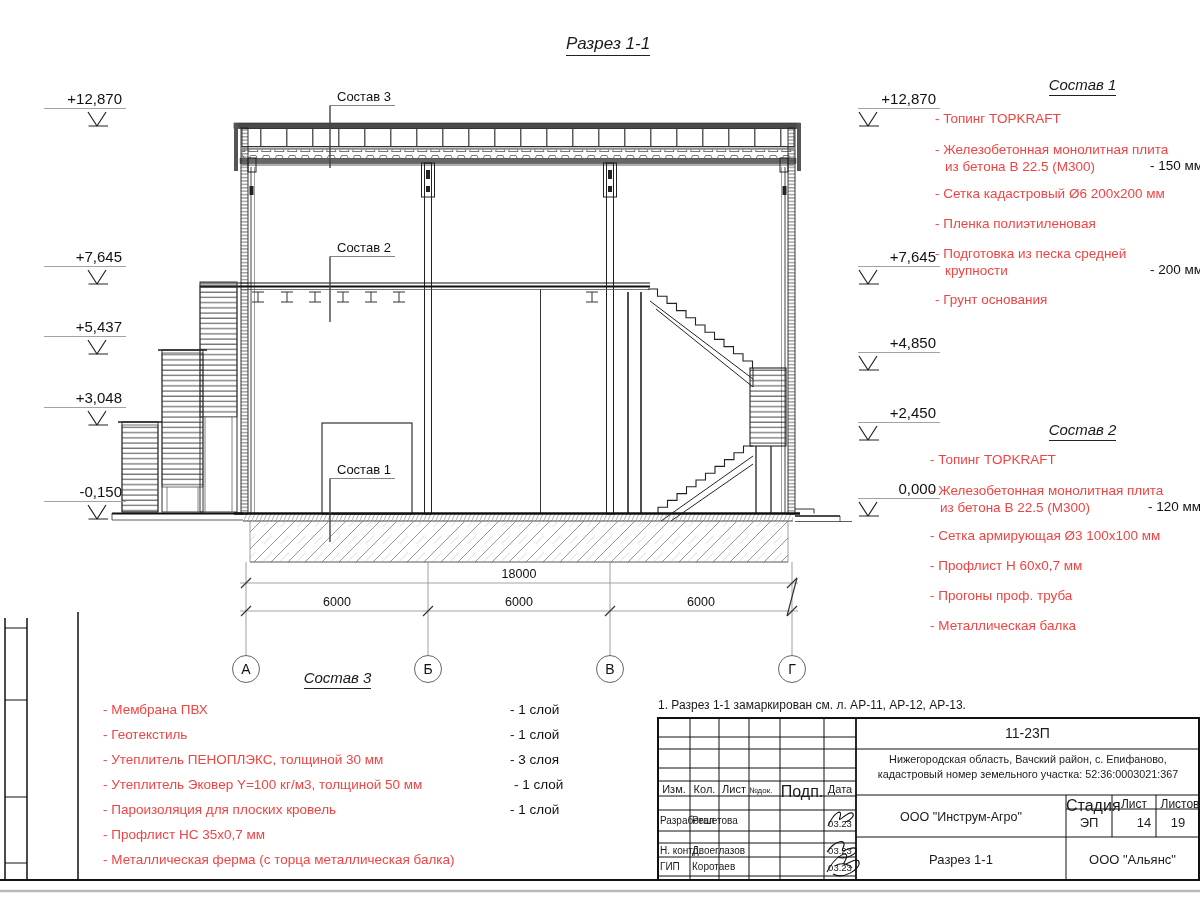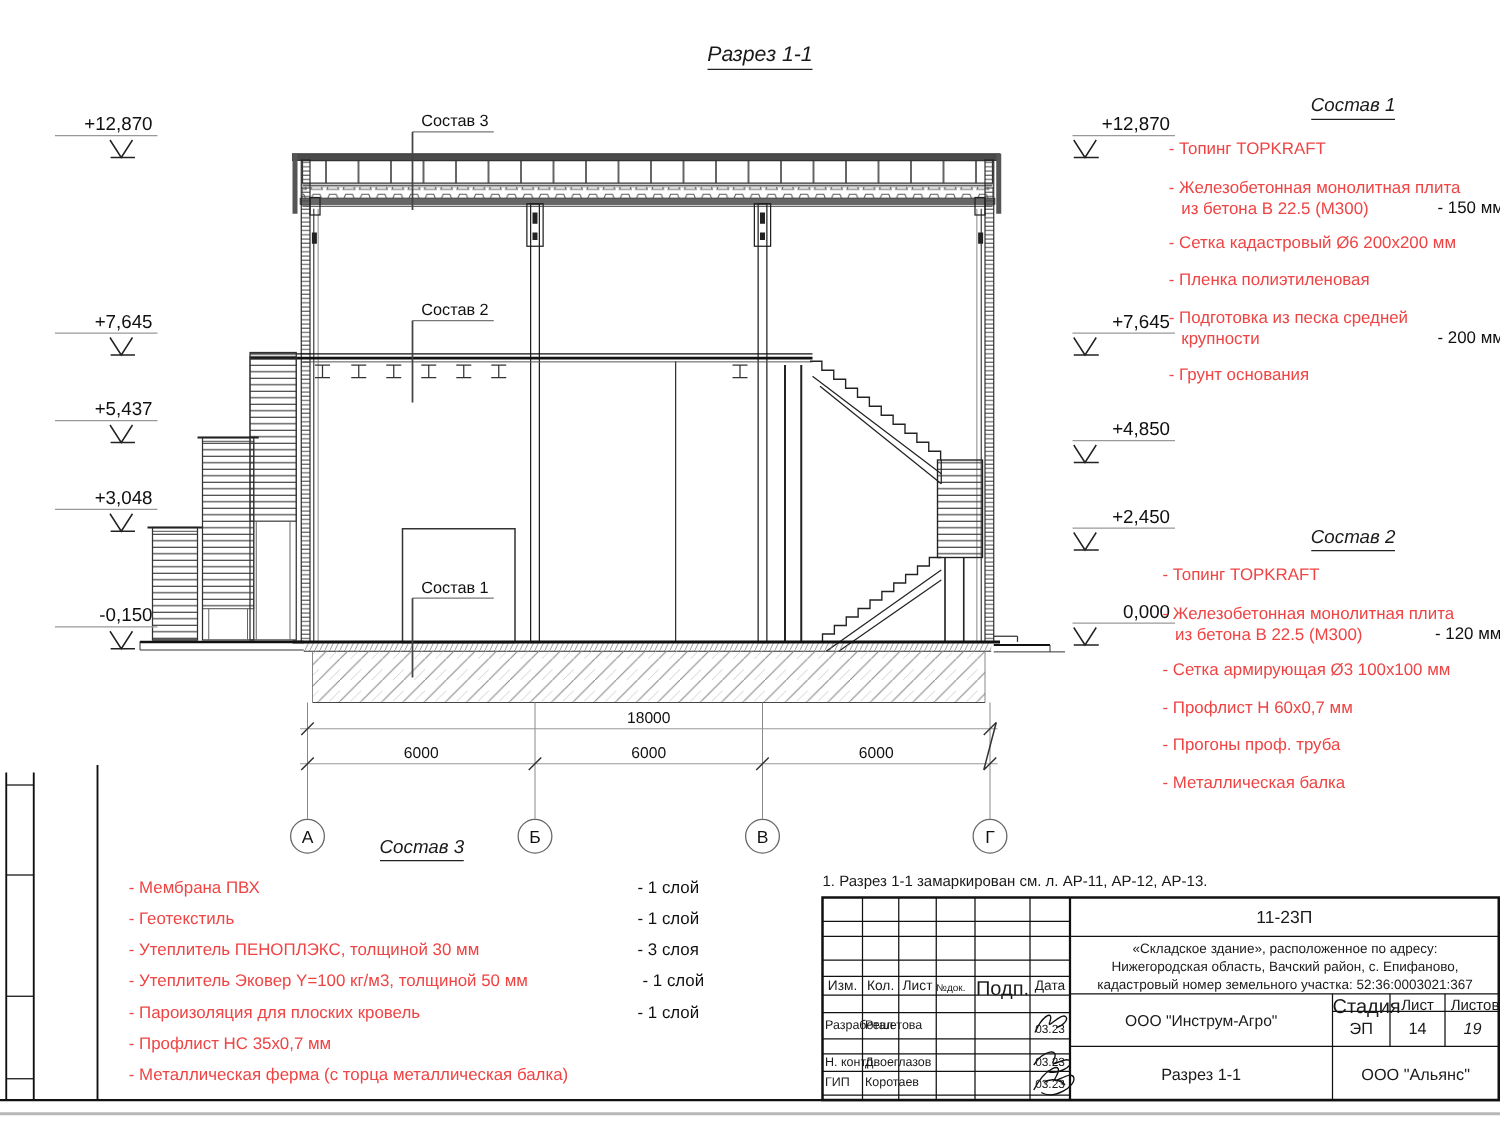--- a/index.html
+++ b/index.html
@@ -309,21 +309,20 @@
 <div class="txt val" style="left:514px;top:777px;">- 1 слой</div>
 <div class="txt list-item" style="left:103px;top:802px;"><span>- Пароизоляция для плоских кровель</span></div>
 <div class="txt val" style="left:510px;top:802px;">- 1 слой</div>
 <div class="txt list-item" style="left:103px;top:827px;"><span>- Профлист НС 35x0,7 мм</span></div>
 <div class="txt list-item" style="left:103px;top:852px;"><span>- Металлическая ферма (с торца металлическая балка)</span></div>
 
 <div class="txt" style="left:658px;top:698px;font-size:12px;">1. Разрез 1-1 замаркирован см. л. АР-11, АР-12, АР-13.</div>
 
 <div class="txt" style="left:856px;top:725px;width:343px;text-align:center;font-size:14px;">11-23П</div>
 <div class="txt" style="left:860px;top:752px;width:336px;text-align:center;font-size:10.8px;line-height:14.5px;white-space:normal;">
-  <span style="display:block;">«Складское здание», расположенное по адресу:</span>
   <span style="display:block;">Нижегородская область, Вачский район, с. Епифаново,</span>
   <span style="display:block;">кадастровый номер земельного участка: 52:36:0003021:367</span>
 </div>
 <div class="txt" style="left:658px;top:783px;width:32px;text-align:center;font-size:11px;">Изм.</div>
 <div class="txt" style="left:690px;top:783px;width:29px;text-align:center;font-size:11px;">Кол.</div>
 <div class="txt" style="left:719px;top:783px;width:30px;text-align:center;font-size:11px;">Лист</div>
 <div class="txt" style="left:749px;top:786px;width:22px;text-align:left;font-size:8px;">№док.</div>
 <div class="txt" style="left:780px;top:783px;width:44px;text-align:center;font-size:16px;">Подп.</div>
 <div class="txt" style="left:824px;top:783px;width:32px;text-align:center;font-size:11px;">Дата</div>
 
@@ -335,18 +334,18 @@
 <div class="txt" style="left:824px;top:845px;width:32px;text-align:center;font-size:9.5px;">03.23</div>
 <div class="txt tb" style="left:660px;top:861px;">ГИП</div>
 <div class="txt tb" style="left:692px;top:861px;">Коротаев</div>
 <div class="txt" style="left:824px;top:862px;width:32px;text-align:center;font-size:9.5px;">03.23</div>
 
 <div class="txt" style="left:856px;top:810px;width:210px;text-align:center;font-size:12.5px;">ООО "Инструм-Агро"</div>
 <div class="txt" style="left:1066px;top:797px;width:46px;text-align:center;font-size:16px;">Стадия</div>
 <div class="txt" style="left:1112px;top:797px;width:44px;text-align:center;font-size:12px;">Лист</div>
 <div class="txt" style="left:1156px;top:797px;width:48px;text-align:center;font-size:12px;">Листов</div>
 <div class="txt" style="left:1066px;top:815px;width:46px;text-align:center;font-size:13px;">ЭП</div>
-<div class="txt" style="left:1112px;top:815px;width:44px;text-align:center;font-size:13px;">14</div>
-<div class="txt" style="left:1156px;top:815px;width:44px;text-align:center;font-size:13px;font-style:italic;">19</div>
+<div class="txt" style="left:1112px;top:815px;width:64px;text-align:center;font-size:13px;">14</div>
+<div class="txt" style="left:1156px;top:815px;width:44px;text-align:center;font-size:13px;">19</div>
 <div class="txt" style="left:856px;top:852px;width:210px;text-align:center;font-size:13px;">Разрез 1-1</div>
 <div class="txt" style="left:1066px;top:852px;width:133px;text-align:center;font-size:13px;">ООО "Альянс"</div>
 
 </div>
 
 </body></html>

